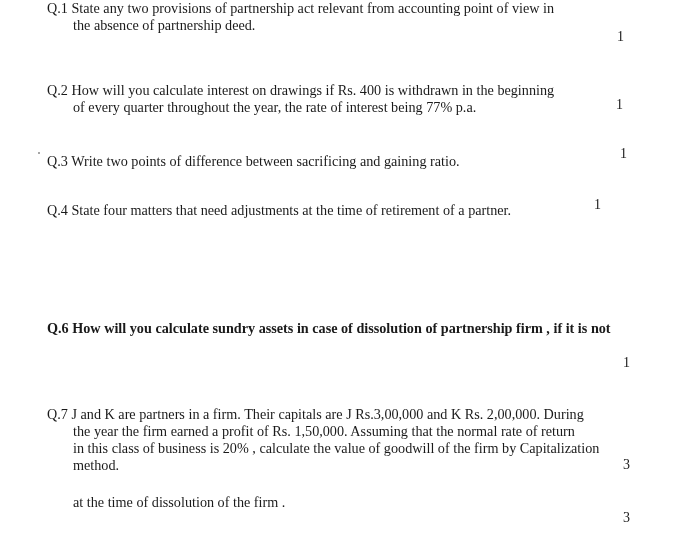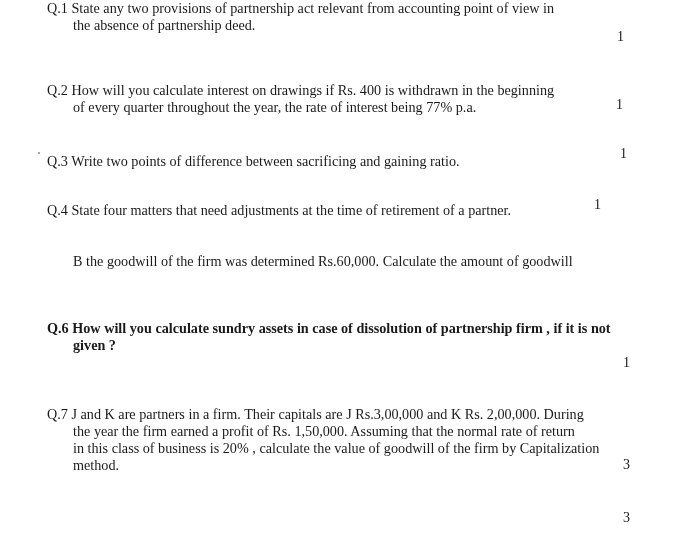--- a/index.html
+++ b/index.html
@@ -36,34 +36,33 @@
   </div>
   <div class="mark" style="left:620px; top:146px;">1</div>
   <div class="speck" style="left:38px; top:152px;"></div>
 
   <div class="q" style="top:202px;">
     <div class="line"><span>Q.4</span> <span> State four matters that need adjustments at the time of retirement of a partner.</span></div>
   </div>
   <div class="mark" style="left:594px; top:197px;">1</div>
 
   <div class="q" style="top:253px;">
-    <div class="line indent">B the goodwill of the firm was determined Rs.60,000. Calculate the amount of goodwill</div>
   </div>
 
   <div class="q" style="top:320px;font-weight:bold;">
     <div class="line"><span>Q.6</span> <span>How will you calculate sundry assets  in case of dissolution of partnership firm , if it is not</span></div>
-    <div class="line indent">given ?</div>
   </div>
   <div class="mark" style="left:623px; top:355px;">1</div>
 
   <div class="q" style="top:406px;">
     <div class="line"><span>Q.7</span> <span>J and K are partners in a firm. Their capitals are  J  Rs.3,00,000  and  K  Rs. 2,00,000. During</span></div>
     <div class="line indent">the year  the firm earned a profit of Rs. 1,50,000. Assuming that the normal rate of return</div>
     <div class="line indent">in this class of business is 20% , calculate the value of goodwill of the firm by Capitalization</div>
     <div class="line indent">method.</div>
   </div>
   <div class="mark" style="left:623px; top:457px;">3</div>
 
   <div class="q" style="top:494px;">
+    <div class="line indent">at the time of dissolution of the firm .</div>
   </div>
   <div class="mark" style="left:623px; top:510px;">3</div>
 
 </div>
 
 </body></html>

